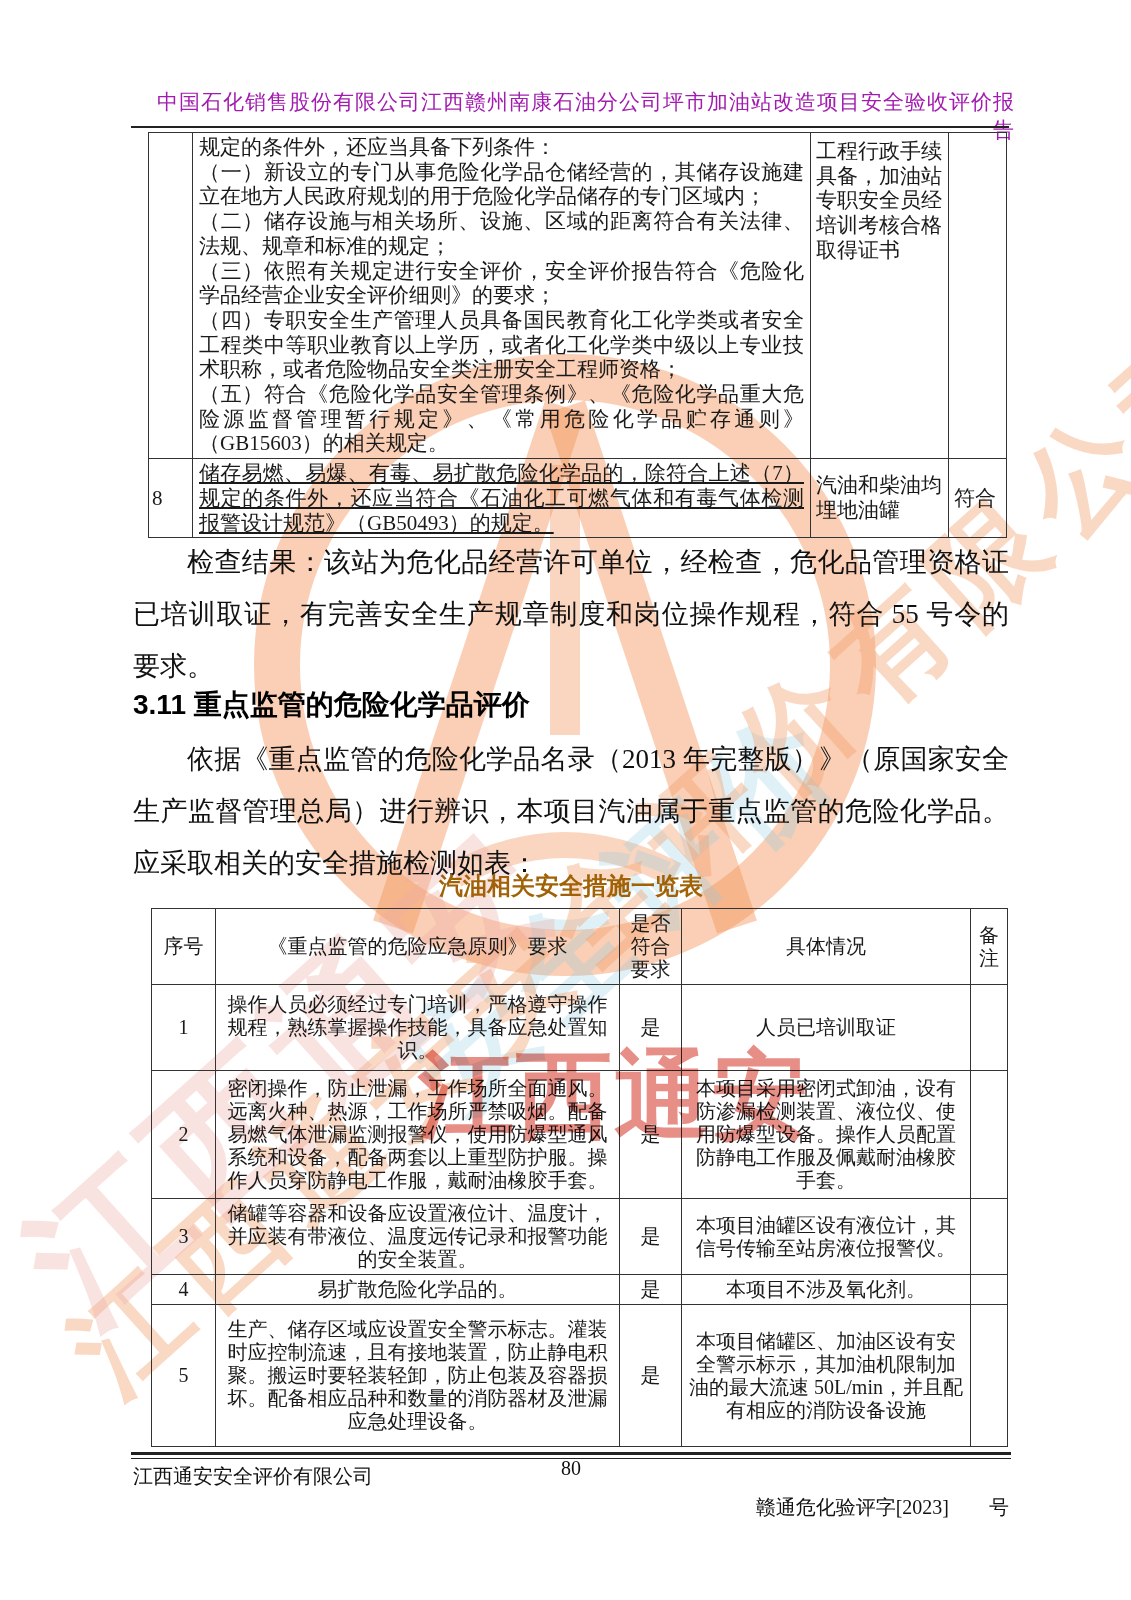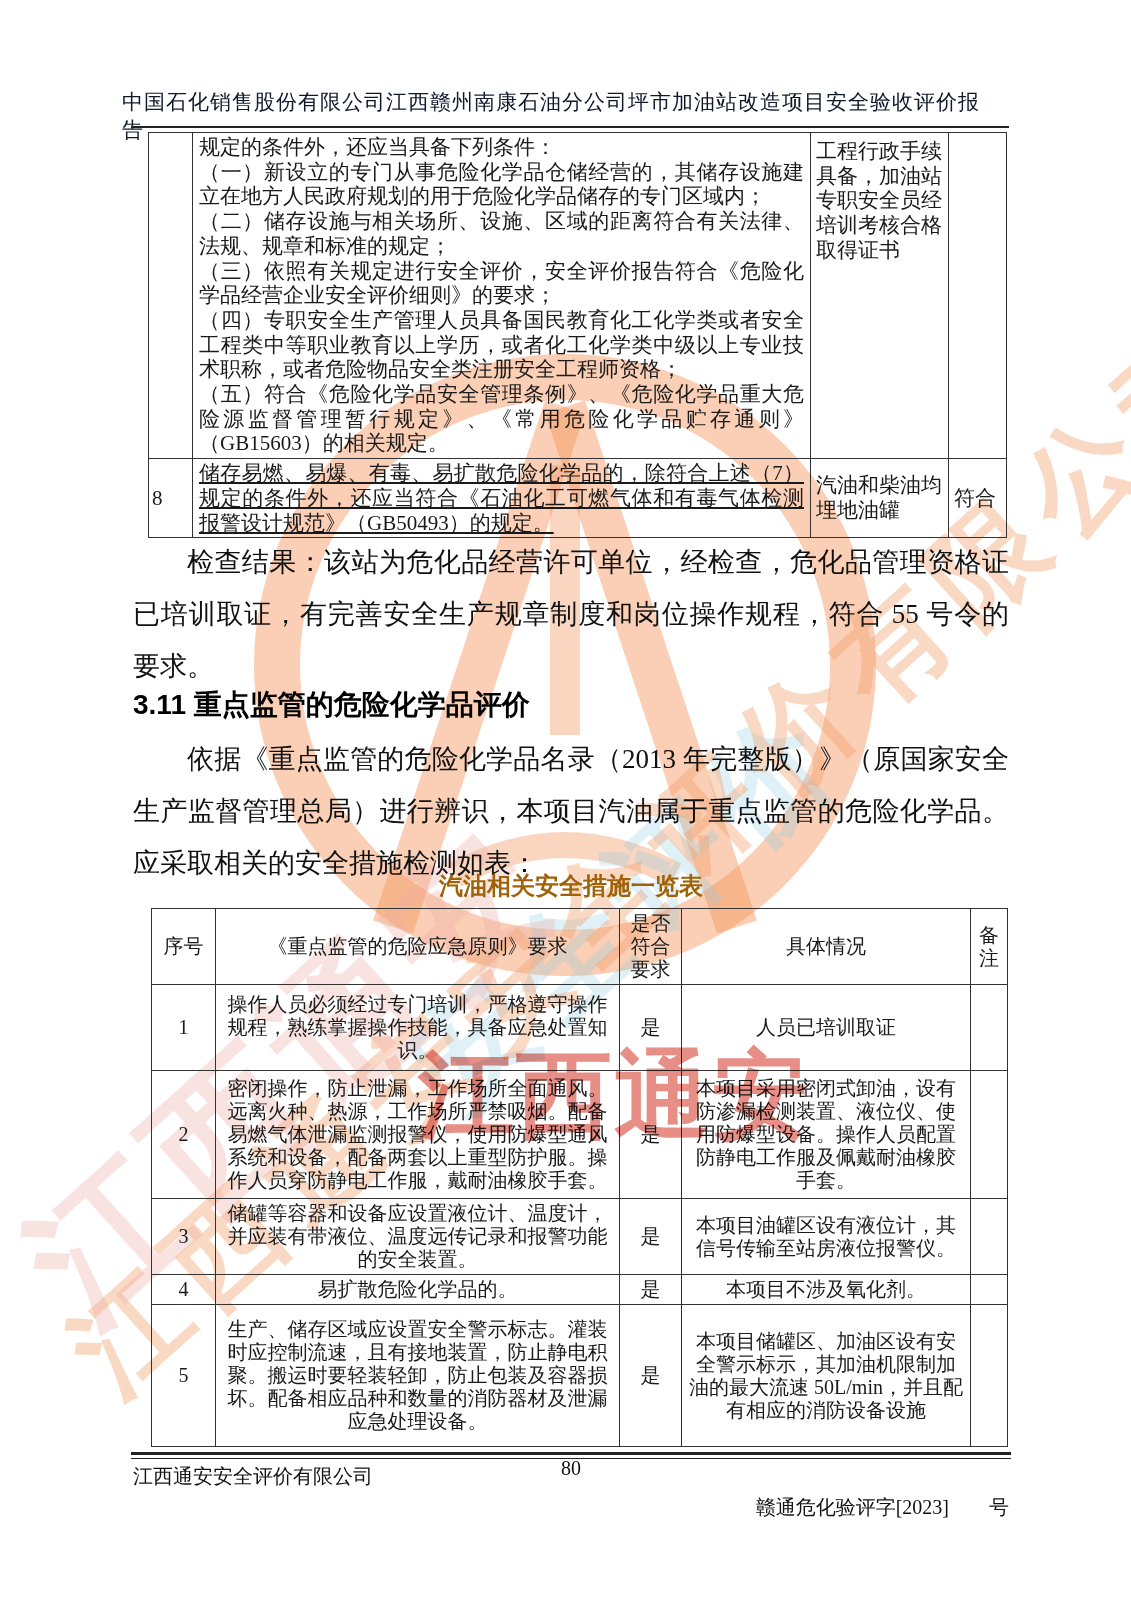--- a/index.html
+++ b/index.html
@@ -17,22 +17,22 @@
   .wm-pink{font-size:150px;letter-spacing:10px;color:rgba(236,173,168,0.34);transform:rotate(-42deg);}
   .wm-cyan{font-size:120px;letter-spacing:12px;color:rgba(140,205,228,0.28);transform:rotate(-42deg);}
   .wm-red{
     font-family:"Liberation Sans","DejaVu Sans",sans-serif;font-weight:bold;
     font-size:96px;letter-spacing:2px;color:rgba(214,60,46,0.58);
     mix-blend-mode:multiply;
   }
   
   .content{position:absolute;left:0;top:0;width:1131px;height:1600px;z-index:1;}
   .doc-header{
-    position:absolute;left:122px;top:88px;width:875px;text-align:left;
-    font-size:21px;letter-spacing:1px;color:#0f172a;
+    position:absolute;left:140px;top:88px;width:875px;text-align:right;
+    font-size:21px;letter-spacing:1px;color:#a21caf;
   }
   .header-rule{position:absolute;left:131px;top:126px;width:878px;border-top:2px solid #222;}
   table{border-collapse:collapse;table-layout:fixed;}
   td,th{border:1px solid #333;padding:2px 5px;vertical-align:middle;font-weight:normal;box-sizing:border-box;}
   .tbl-top{position:absolute;left:148px;top:132px;width:858px;font-size:21px;}
   .tbl-top td{line-height:24.7px;}
   .cell-req7{white-space:pre-line;text-align:justify;vertical-align:top;padding:2px 6px;}
   .cell-sit7{vertical-align:top;line-height:38px;padding-top:6px;text-align:left;}
   .cell-no8{text-align:left;padding-left:3px;}
   .cell-sit8{line-height:38px;text-align:left;margin-left:48px;}

